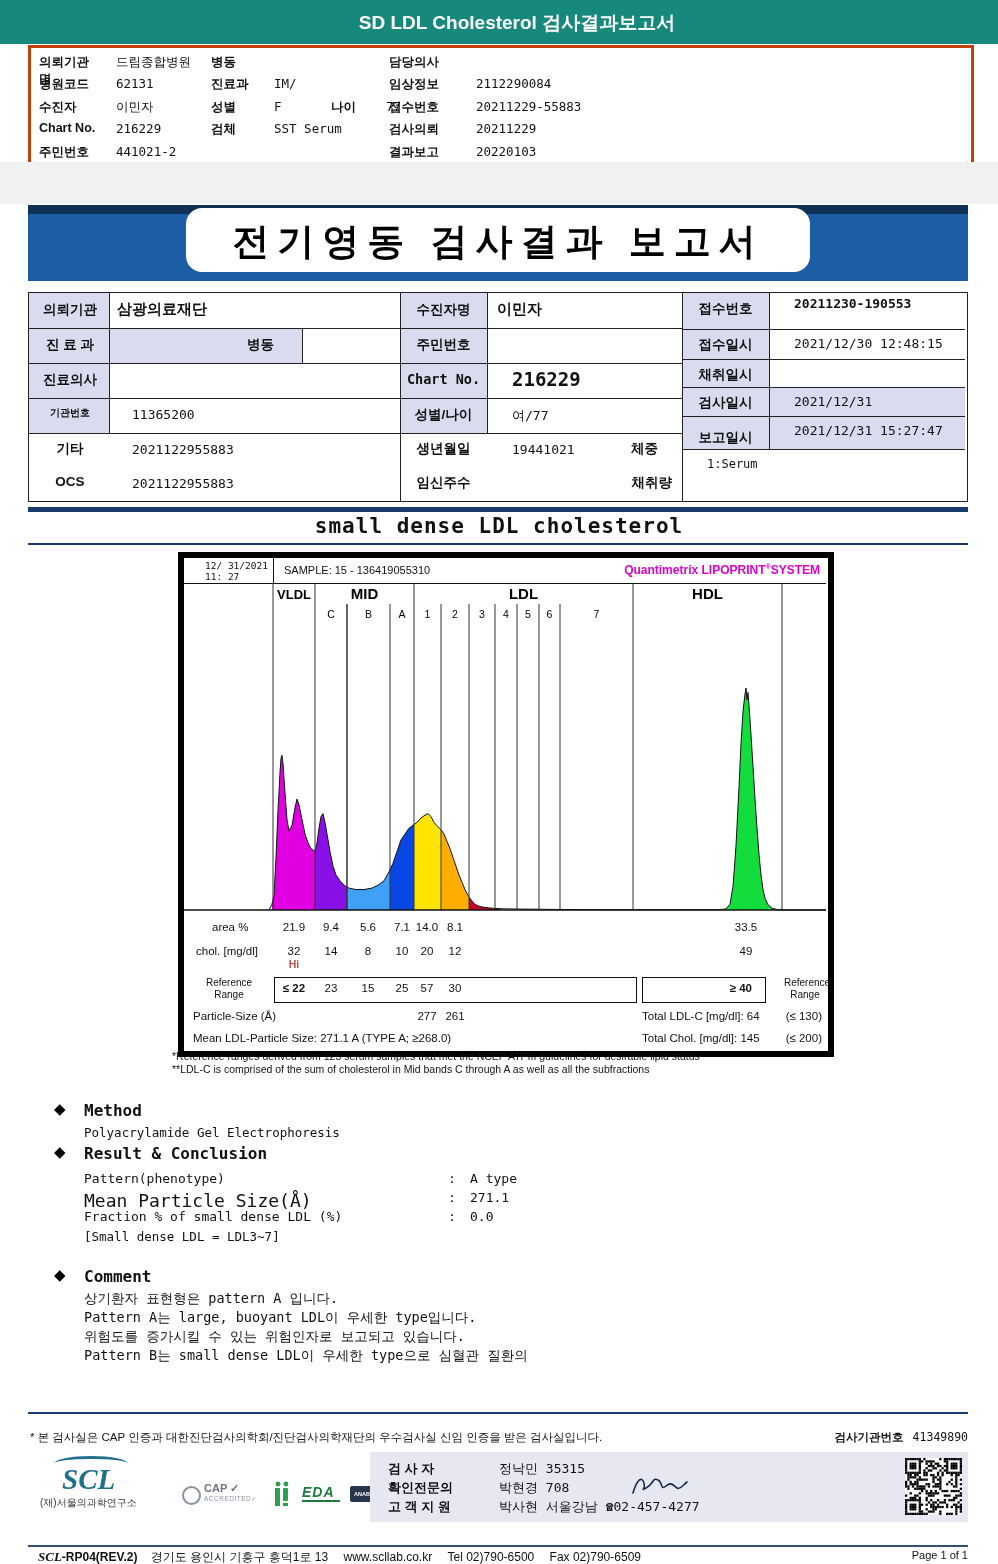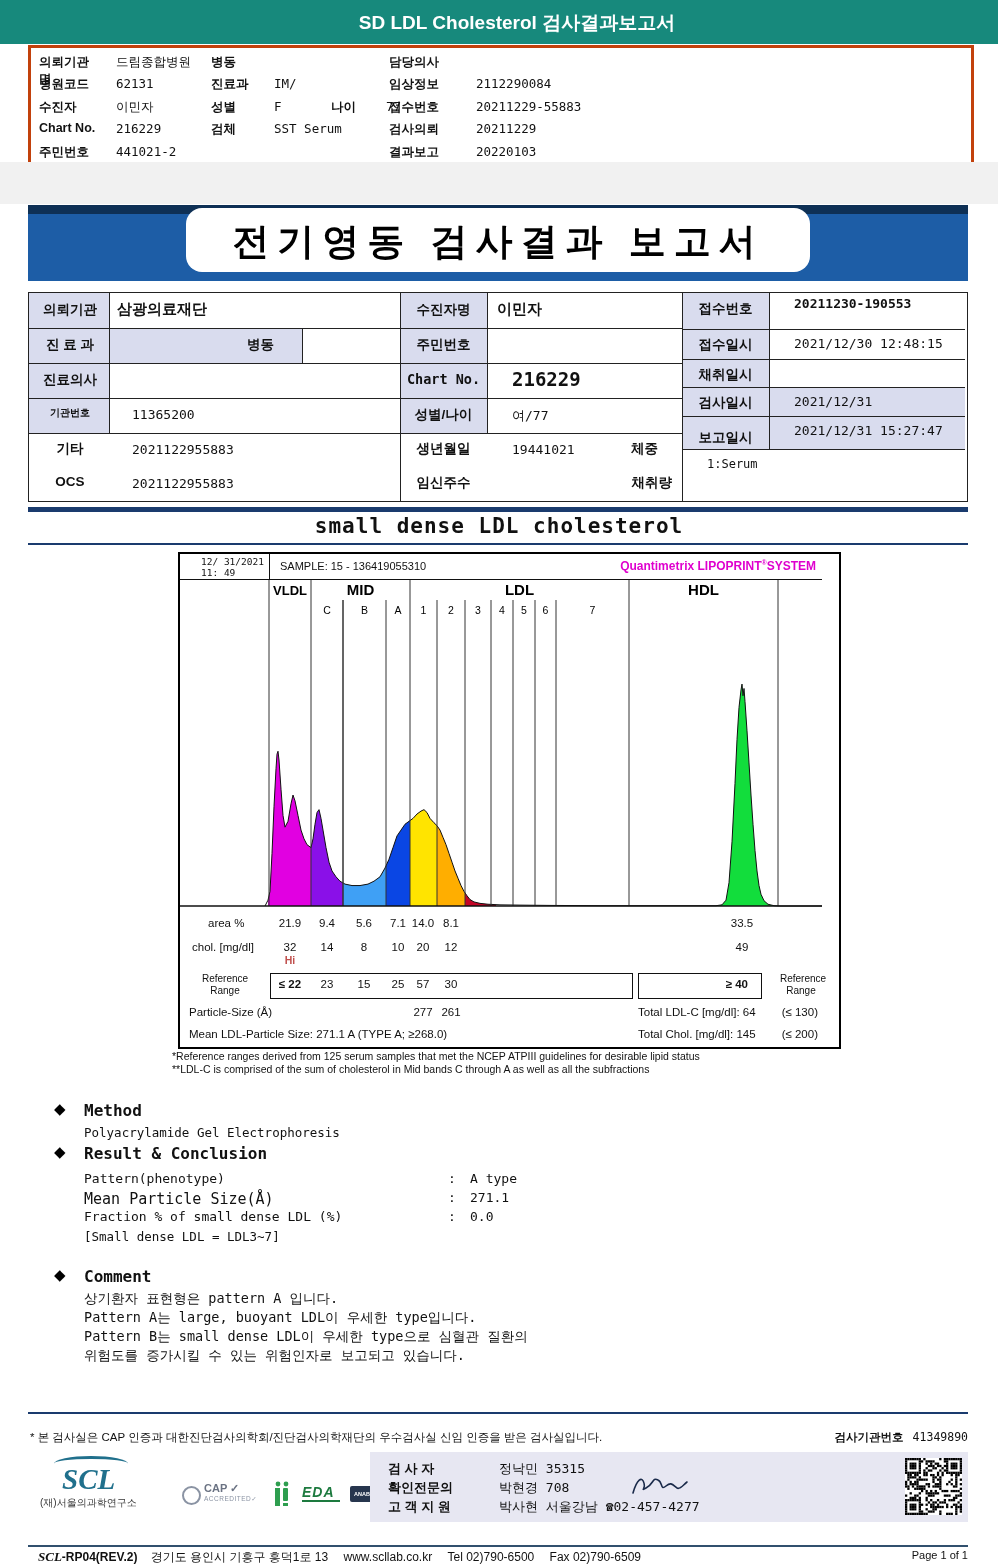--- a/index.html
+++ b/index.html
@@ -16,21 +16,21 @@
   .banner .navy{position:absolute;left:0;top:0;width:100%;height:9px;background:#0e3055;}
   .banner .blue{position:absolute;left:0;top:9px;width:100%;height:67px;background:#1d5da6;}
   .banner .white{position:absolute;left:158px;right:158px;top:3px;bottom:9px;background:#fff;border-radius:16px;}
   .banner .title{position:absolute;left:0;right:0;top:12px;text-align:center;font-size:37px;font-weight:bold;letter-spacing:8px;color:#000;}
   .order-table{left:28px;top:292px;width:938px;height:208px;border:1px solid #222;background:#fff;}
   .line{position:absolute;background:#222;}
   .lav{background:#d9dcee;}
   .sd-rule1{left:28px;top:507px;width:940px;height:5px;background:#1a3b6e;}
   .sd-title{left:0;top:514px;width:998px;text-align:center;font-size:21px;font-weight:bold;font-family:"DejaVu Sans Mono",monospace;letter-spacing:1px;}
   .sd-rule2{left:28px;top:543px;width:940px;height:2px;background:#1a3b6e;}
-  .chart-box{left:178px;top:552px;width:644px;height:493px;border:2px solid #000000;background:#fff;padding-left:15px;}
+  .chart-box{left:178px;top:552px;width:644px;height:493px;border:6px solid #000000;background:#fff;}
   .foot-note{left:172px;top:1050px;font-size:10.5px;line-height:13px;font-family:"Liberation Sans",sans-serif;color:#111;}
   .diamond{font-size:15px;color:#000;}
   .sec-h{font-family:"DejaVu Sans Mono",monospace;font-weight:bold;font-size:16px;}
   .sec-t{font-family:"DejaVu Sans Mono",monospace;font-size:12.5px;}
   .footer-rule{left:28px;top:1412px;width:940px;height:2px;background:#1a3b6e;}
   .cert-note{left:30px;top:1430px;width:938px;font-size:11.5px;color:#111;}
   .staff-panel{left:370px;top:1452px;width:598px;height:70px;background:#e7e7f2;}
   .bottom-rule{left:28px;top:1545px;width:940px;height:2px;background:#31506e;}
   .page-label{right:30px;top:1549px;font-size:11px;}
   svg text{font-family:"Liberation Sans",sans-serif;}
@@ -144,21 +144,21 @@
   </div>
 
 <div class="abs sd-rule1"></div>
 <div class="abs sd-title">small dense LDL cholesterol</div>
 <div class="abs sd-rule2"></div>
 
 <div class="abs chart-box">
     <div style="position: absolute; left: 0px; top: 0px; width: 642px; height: 26px;">
       <div class="mono" style="position: absolute; left: 6px; top: 2px; font-size: 9.5px; line-height: 11px; width: 80px;">
         <div>12/ 31/2021</div>
-        <div>11: 49</div>
+        <div>11: 27</div>
       </div>
       <div style="position: absolute; left: 89px; top: 0px; width: 1px; height: 26px; background: rgb(17, 17, 17);"></div>
       <div style="position: absolute; left: 0px; top: 25px; width: 642px; height: 1px; background: rgb(17, 17, 17);"></div>
       <div style="position: absolute; left: 100px; top: 6px; font-size: 11px;">SAMPLE:   15 - 136419055310</div>
       <div style="position: absolute; left: 360px; top: 5px; width: 276px; text-align: right; font-size: 12px; font-weight: bold; color: rgb(223, 0, 206);"><span>Quantimetrix LIPOPRINT</span><sup style="font-size: 7px;">®</sup><span>SYSTEM</span></div>
     </div>
     <div style="position: absolute; left: 0px; top: 26px; width: 642px; height: 330px;"><svg width="642" height="330" viewBox="0 0 642 330">
         <path d="M88,326 L88,320.16 L90,311.4 L92,273.44 L94,226.72 L96,188.76000000000002 L97,174.16 L98,171.23999999999998 L99,180 L101,209.2 L103,235.48000000000002 L105,247.16 L108,241.32 L111,223.8 L113,215.04 L115,220.88 L118,235.48000000000002 L121,250.07999999999998 L124,258.84000000000003 L127,264.68 L131,267.6 L131,326 Z" fill="#E100E1" stroke="none"></path>
         <path d="M131,326 L131,267.6 L133,258.84000000000003 L135,244.24 L137,232.56 L139,229.64 L141,238.4 L143,250.07999999999998 L146,267.6 L149,282.2 L152,290.96 L156,296.8 L160,301.18 L163,302.932 L163,326 Z" fill="#8A10E8" stroke="none"></path>
         <path d="M163,326 L163,302.932 L165,304.1 L172,305.56 L180,305.56 L188,304.1 L194,301.18 L200,296.8 L205,288.04 L206,285.85 L206,326 Z" fill="#3FA0F5" stroke="none"></path>
@@ -263,39 +263,39 @@
 
 <div class="abs" style="left:54px;top:1143px;"><span class="diamond">◆</span></div>
 <div class="abs sec-h" style="left:84px;top:1144px;">Result &amp; Conclusion</div>
 <div class="abs" id="result-rows" style="left: 84px; top: 1171px; width: 700px; height: 57px;">
     <div style="position: absolute; left: 0px; top: 0px; width: 700px; height: 19px;">
       <div class="sec-t" style="position: absolute; left: 0px; top: 0px; font-size: 13px;">Pattern(phenotype)</div>
       <div class="sec-t" style="position: absolute; left: 364px; top: 0px; font-size: 13px;">:</div>
       <div class="sec-t" style="position: absolute; left: 386px; top: 0px; font-size: 13px;">A type</div>
     </div>
     <div style="position: absolute; left: 0px; top: 19px; width: 700px; height: 19px;">
-      <div class="sec-t" style="position: absolute; left: 0px; top: 0px; font-size: 15px;">Mean Particle Size(Å)</div>
+      <div class="sec-t" style="position: absolute; left: 0px; top: 0px; font-size: 18px;">Mean Particle Size(Å)</div>
       <div class="sec-t" style="position: absolute; left: 364px; top: 0px; font-size: 13px;">:</div>
       <div class="sec-t" style="position: absolute; left: 386px; top: 0px; font-size: 13px;">271.1</div>
     </div>
     <div style="position: absolute; left: 0px; top: 38px; width: 700px; height: 19px;">
       <div class="sec-t" style="position: absolute; left: 0px; top: 0px; font-size: 13px;">Fraction % of small dense LDL (%)</div>
       <div class="sec-t" style="position: absolute; left: 364px; top: 0px; font-size: 13px;">:</div>
       <div class="sec-t" style="position: absolute; left: 386px; top: 0px; font-size: 13px;">0.0</div>
     </div>
   </div>
 <div class="abs sec-t" style="left:84px;top:1229px;">[Small dense LDL = LDL3~7]</div>
 
 <div class="abs" style="left:54px;top:1266px;"><span class="diamond">◆</span></div>
 <div class="abs sec-h" style="left:84px;top:1267px;">Comment</div>
 <div class="abs" id="comment-lines" style="left:84px;top:1289px;">
     <div class="sec-t" style="font-size: 13.5px; line-height: 19px;">상기환자 표현형은 pattern A 입니다.</div>
     <div class="sec-t" style="font-size: 13.5px; line-height: 19px;">Pattern A는 large, buoyant LDL이 우세한 type입니다.</div>
+    <div class="sec-t" style="font-size: 13.5px; line-height: 19px;">위험도를 증가시킬 수 있는 위험인자로 보고되고 있습니다.</div>
     <div class="sec-t" style="font-size: 13.5px; line-height: 19px;">Pattern B는 small dense LDL이 우세한 type으로 심혈관 질환의</div>
-    <div class="sec-t" style="font-size: 13.5px; line-height: 19px;">위험도를 증가시킬 수 있는 위험인자로 보고되고 있습니다.</div>
   </div>
 
 <div class="abs footer-rule"></div>
 <div class="abs cert-note">
   <span>* 본 검사실은 CAP 인증과 대한진단검사의학회/진단검사의학재단의 우수검사실 신임 인증을 받은 검사실입니다.</span>
   <span style="float:right;">
     <span class="b">검사기관번호</span>
     <span class="mono" style="margin-left:6px;">41349890</span>
   </span>
 </div>

